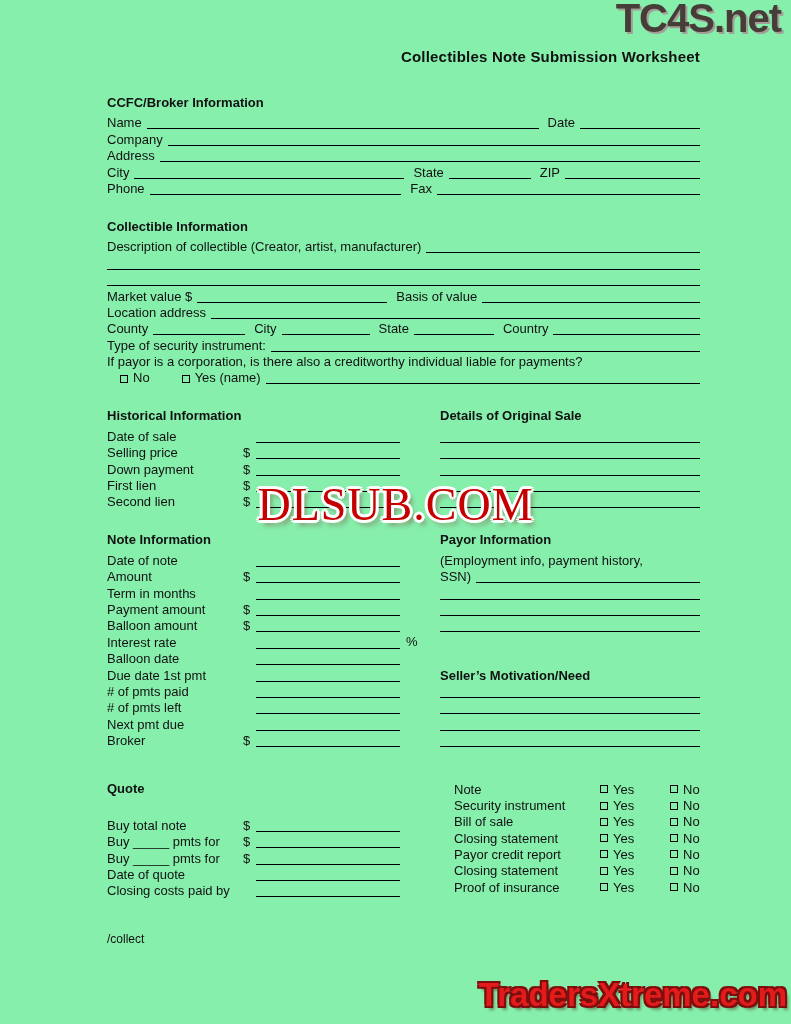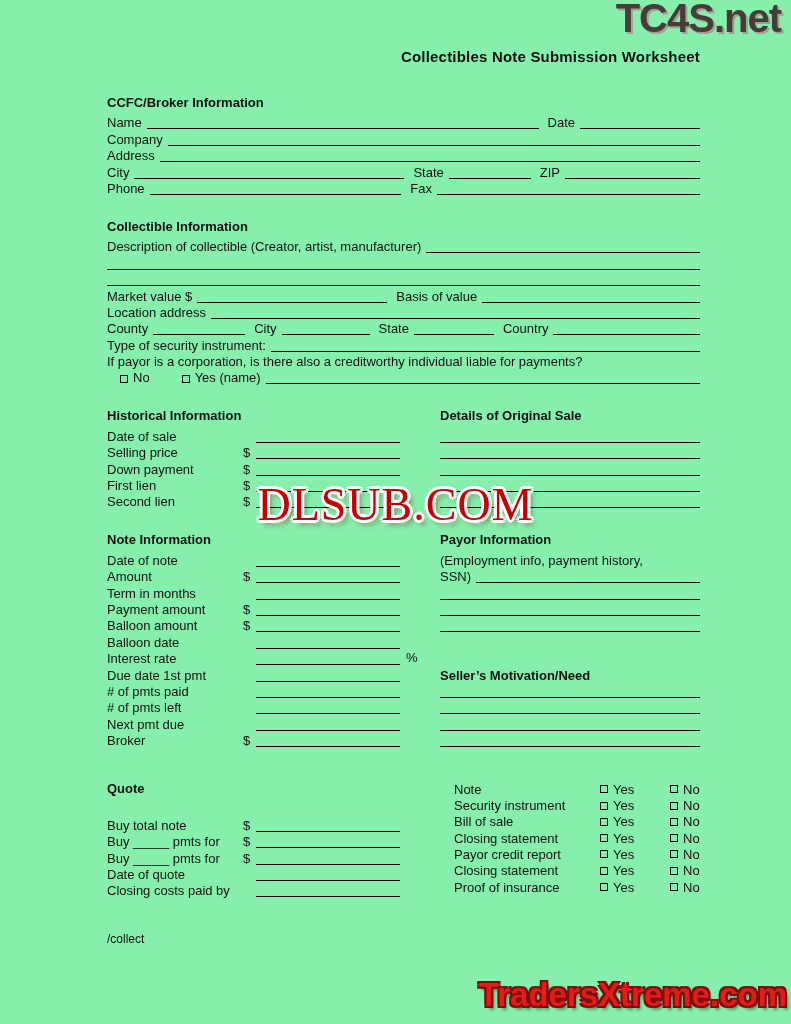--- a/index.html
+++ b/index.html
@@ -213,29 +213,29 @@
             <span class="lbl">Payment amount</span>
             <span class="cur">$</span>
             <span class="line"></span>
           </div>
         <div class="lrow">
             <span class="lbl">Balloon amount</span>
             <span class="cur">$</span>
             <span class="line"></span>
           </div>
         <div class="lrow">
+            <span class="lbl">Interest rate</span>
+            <span class="cur"></span>
+            <span class="line"></span>
+            <span class="pct">%</span>
+          </div>
+        <div class="lrow">
             <span class="lbl">Balloon date</span>
             <span class="cur"></span>
             <span class="line"></span>
-          </div>
-        <div class="lrow">
-            <span class="lbl">Interest rate</span>
-            <span class="cur"></span>
-            <span class="line"></span>
-            <span class="pct">%</span>
           </div>
         <div class="lrow">
             <span class="lbl">Due date 1st pmt</span>
             <span class="cur"></span>
             <span class="line"></span>
           </div>
         <div class="lrow">
             <span class="lbl"># of pmts paid</span>
             <span class="cur"></span>
             <span class="line"></span>

